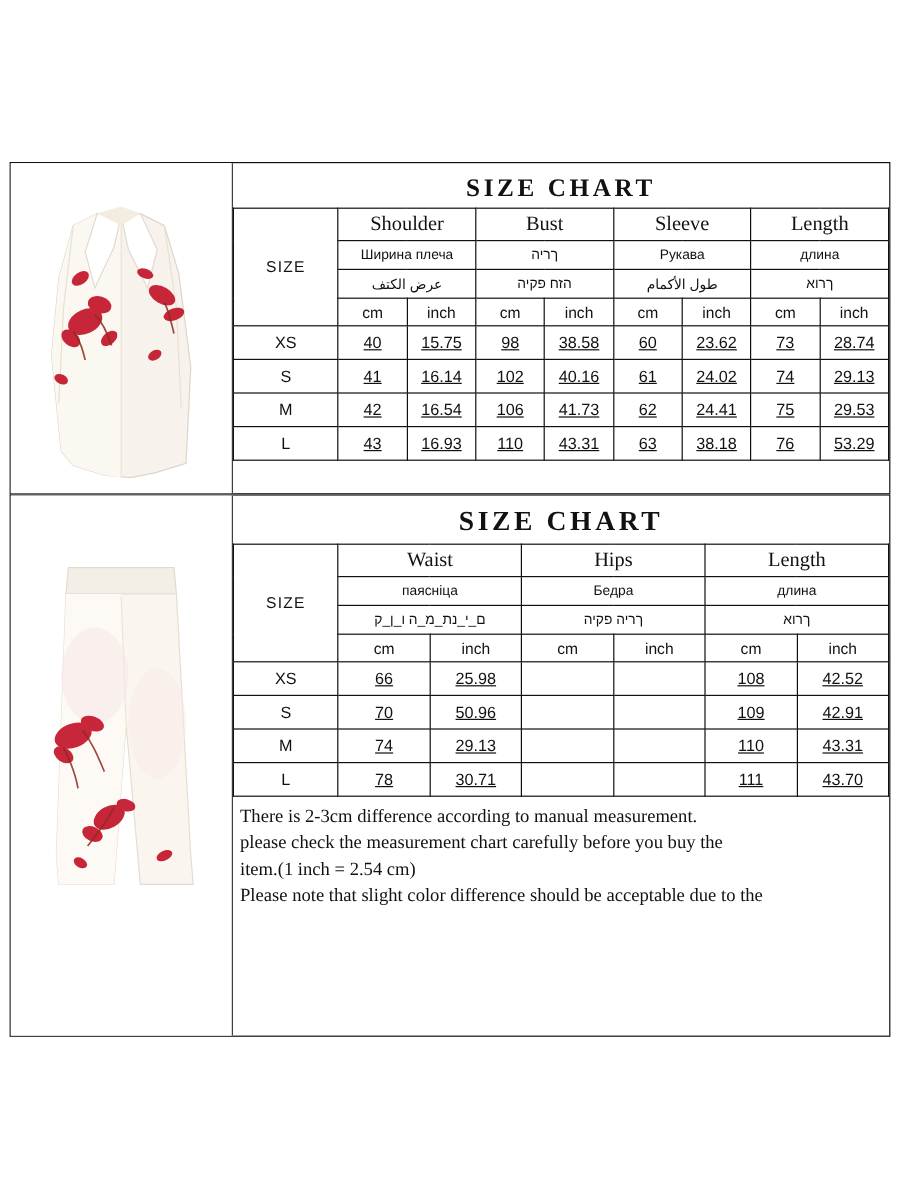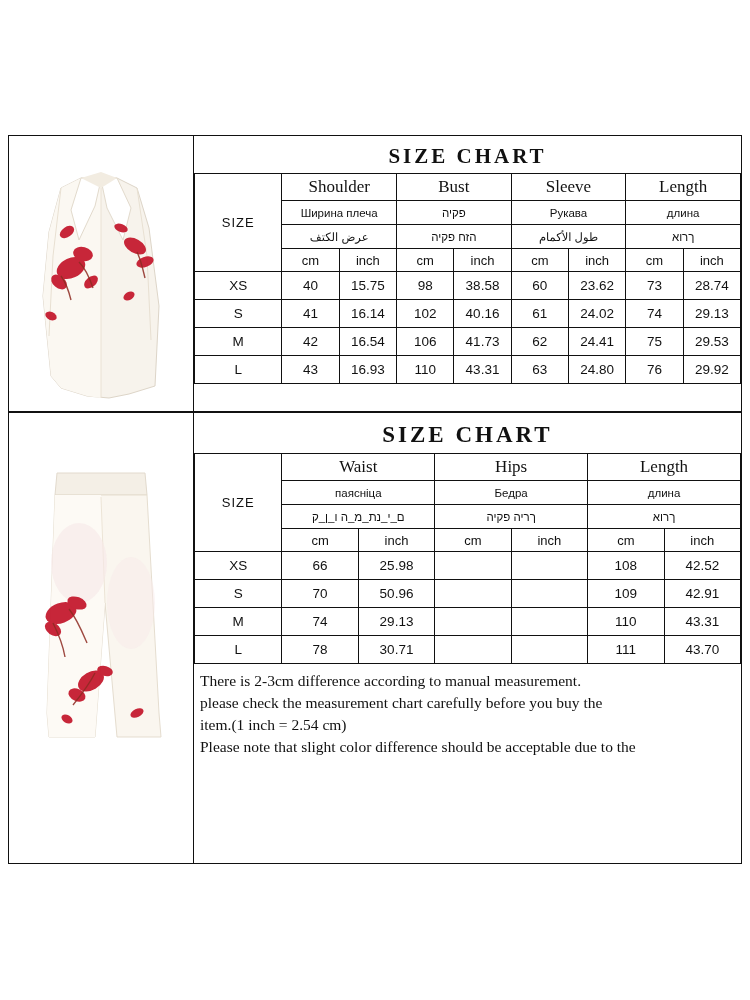--- a/index.html
+++ b/index.html
@@ -111,20 +111,21 @@
     font-size: 13px;
     height: 22px;
   }
   .size-label-cell {
     font-size: 13px;
     letter-spacing: 1px;
   }
   .data-cell {
     font-size: 13.5px;
     height: 27px;
+    text-decoration: underline;
   }
   .row-size {
     font-size: 13.5px;
   }
 
   .note {
     text-align: left;
     font-family: "Liberation Serif", serif;
     font-size: 15.5px;
     line-height: 22px;
@@ -199,21 +200,21 @@
         <tbody>
           <tr>
             <td class="size-label-cell" rowspan="4">SIZE</td>
             <td class="hdr-main" colspan="2">Shoulder</td>
             <td class="hdr-main" colspan="2">Bust</td>
             <td class="hdr-main" colspan="2">Sleeve</td>
             <td class="hdr-main" colspan="2">Length</td>
           </tr>
           <tr>
             <td class="hdr-ru" colspan="2">Ширина плеча</td>
-            <td class="hdr-ru" colspan="2">פקיה</td>
+            <td class="hdr-ru" colspan="2">ךריה</td>
             <td class="hdr-ru" colspan="2">Рукава</td>
             <td class="hdr-ru" colspan="2">длина</td>
           </tr>
           <tr>
             <td class="hdr-ar" colspan="2">عرض الكتف</td>
             <td class="hdr-he" colspan="2">הזח פקיה</td>
             <td class="hdr-ar" colspan="2">طول الأكمام</td>
             <td class="hdr-he" colspan="2">ךרוא</td>
           </tr>
           <tr>
@@ -260,23 +261,23 @@
             <td class="data-cell">75</td>
             <td class="data-cell">29.53</td>
           </tr>
           <tr>
             <td class="row-size">L</td>
             <td class="data-cell">43</td>
             <td class="data-cell">16.93</td>
             <td class="data-cell">110</td>
             <td class="data-cell">43.31</td>
             <td class="data-cell">63</td>
-            <td class="data-cell">24.80</td>
+            <td class="data-cell">38.18</td>
             <td class="data-cell">76</td>
-            <td class="data-cell">29.92</td>
+            <td class="data-cell">53.29</td>
           </tr>
         </tbody>
       </table>
     </div>
   </div>
 
   <div class="block" id="block-bottom">
 
     <div class="garment-cell" id="garment-bottom">
       <svg class="garment-svg" width="185" height="450" viewBox="0 0 185 450">

